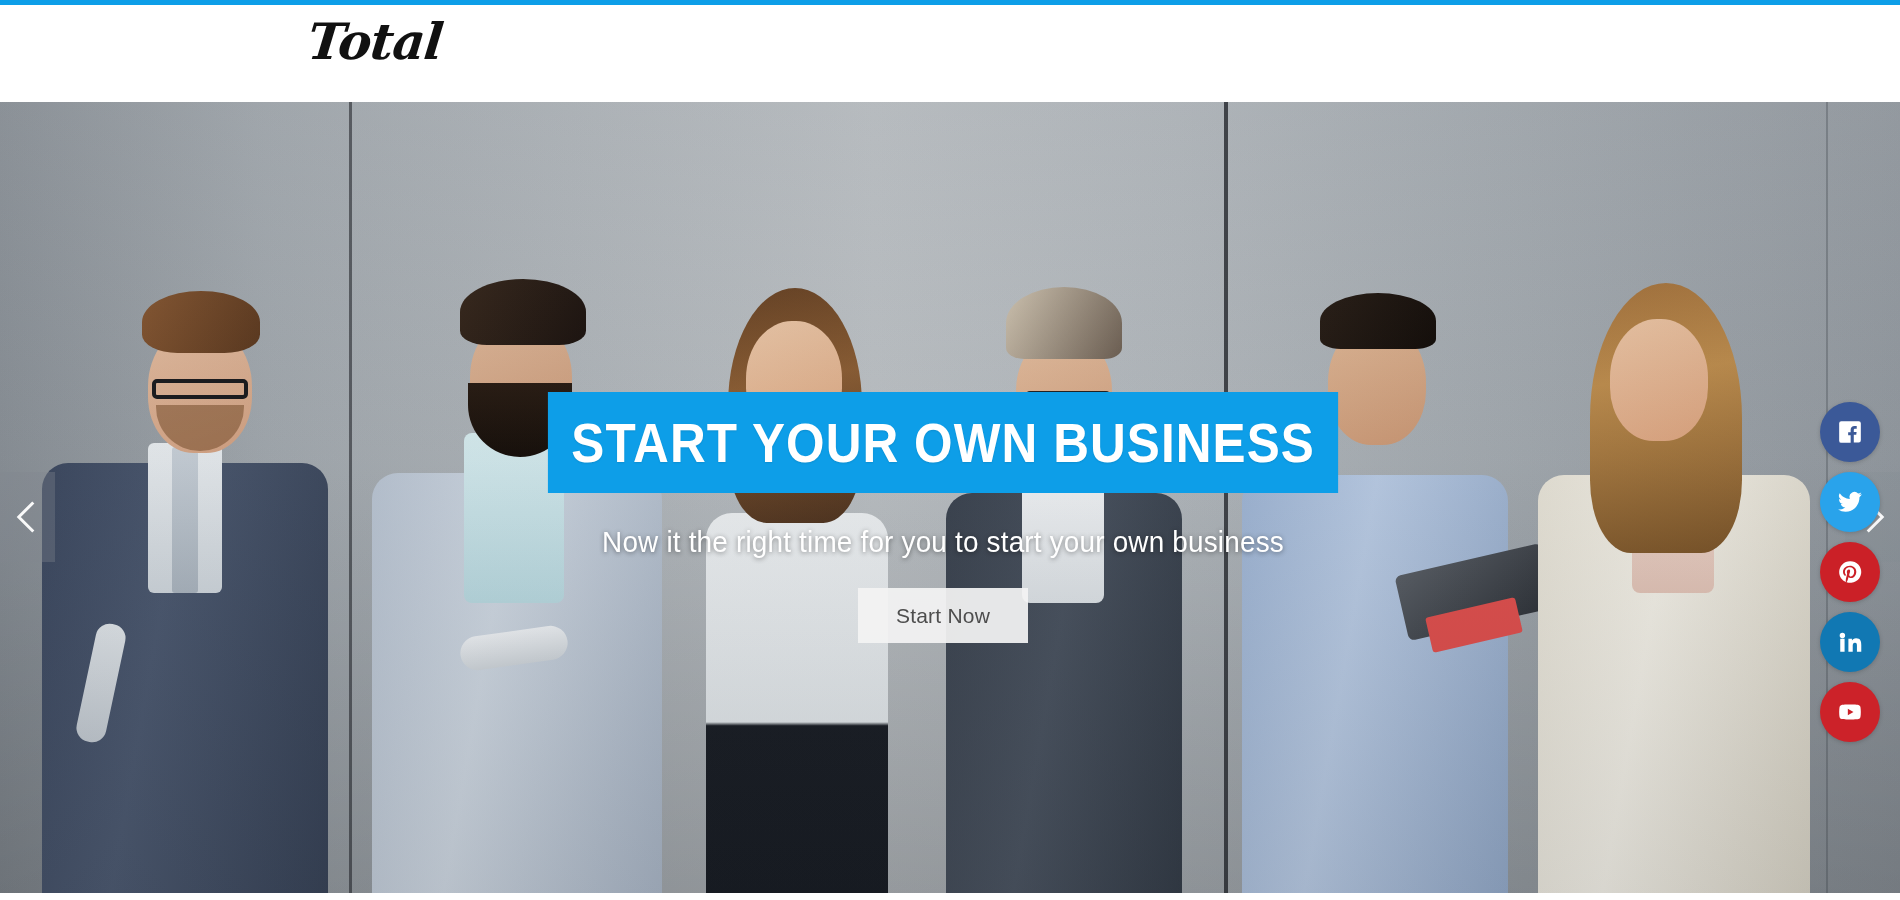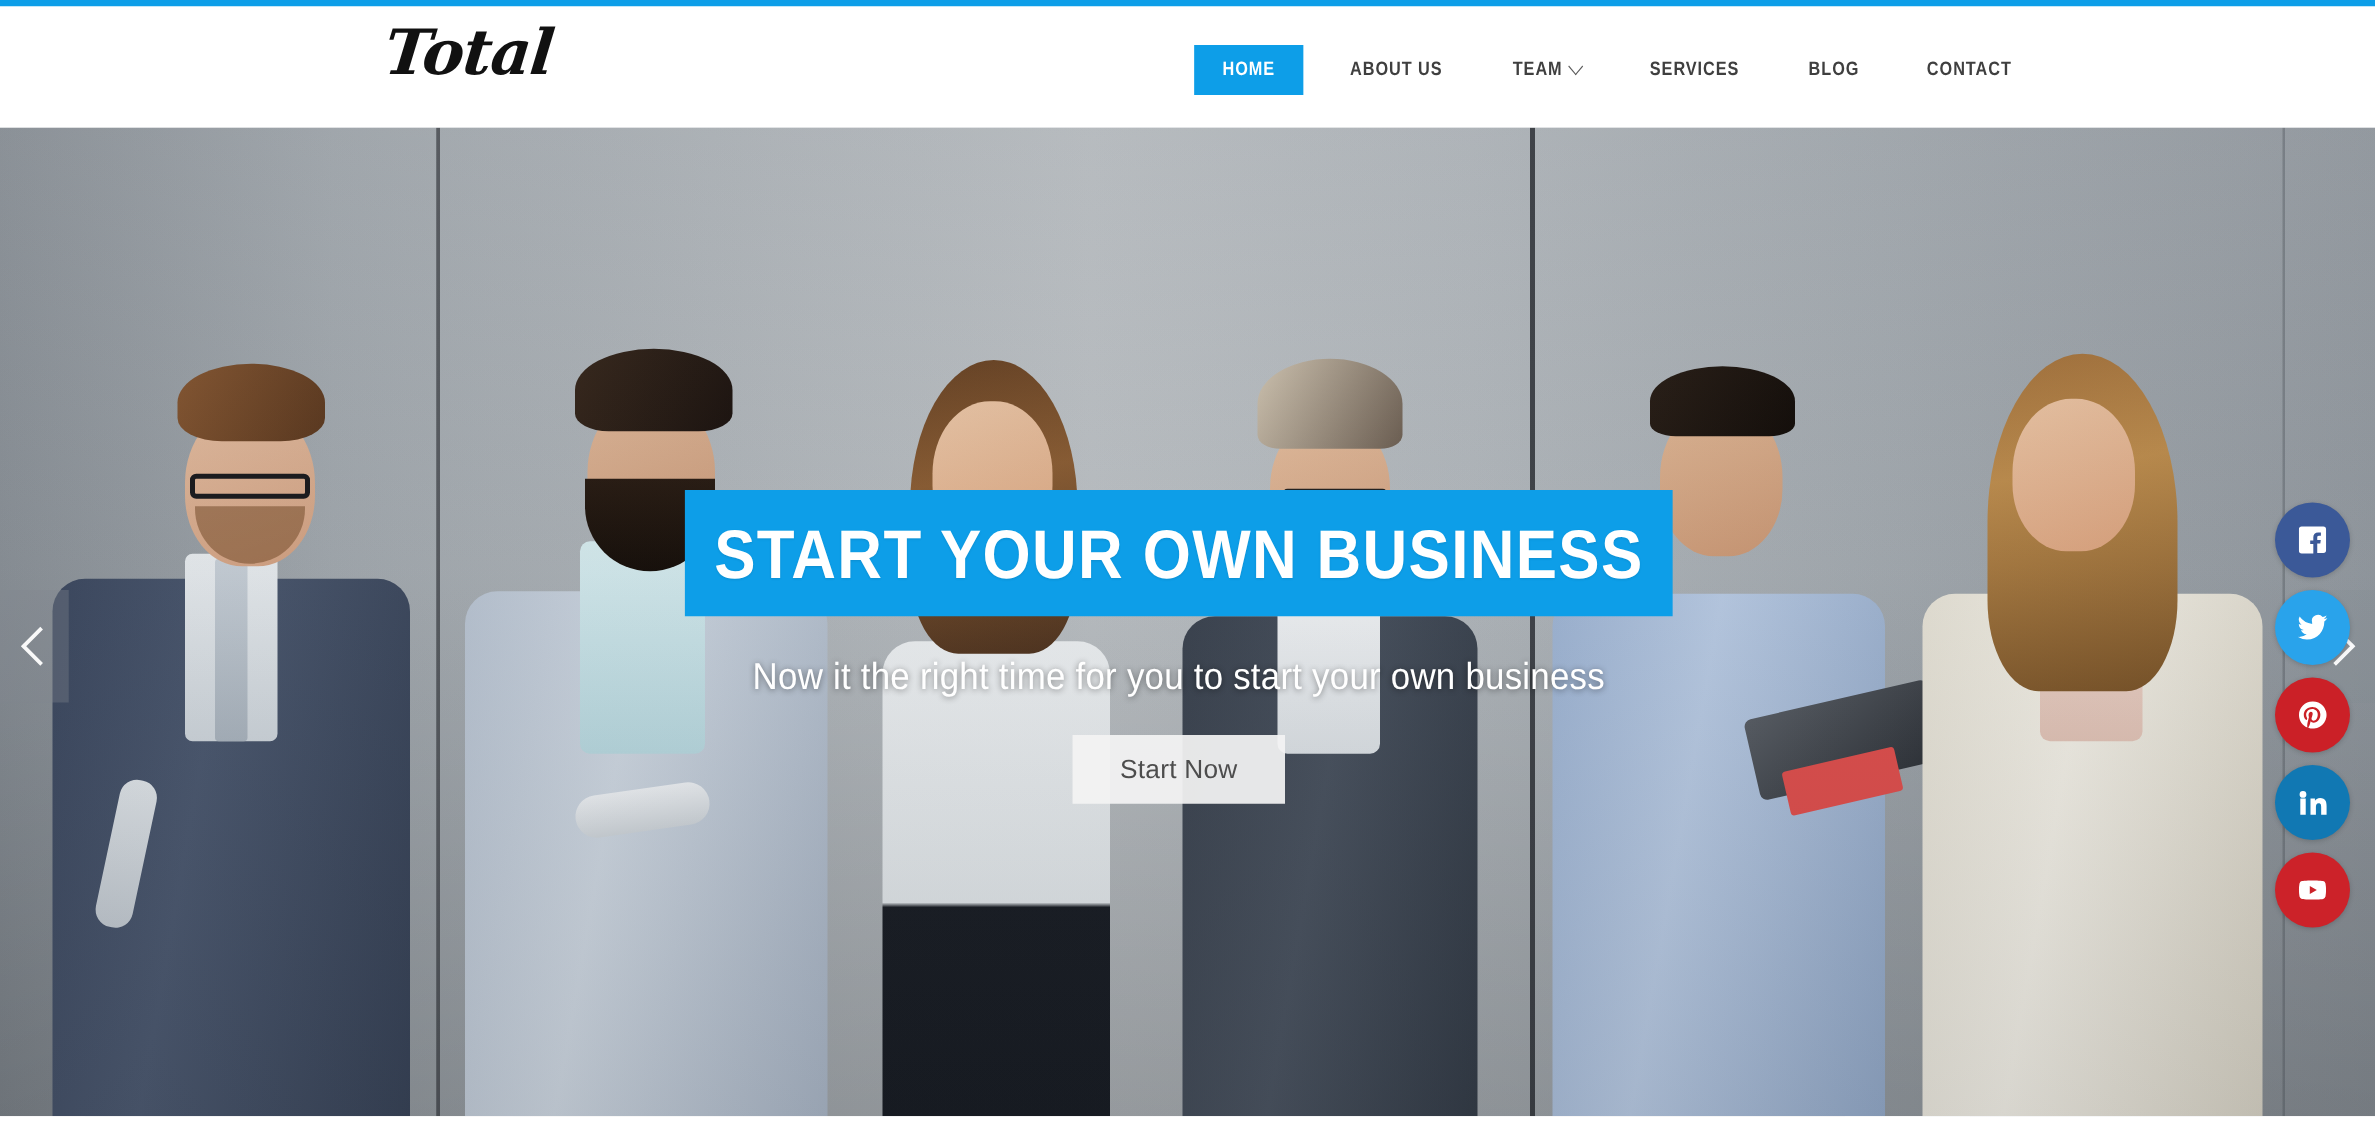--- a/index.html
+++ b/index.html
@@ -309,41 +309,20 @@
 </style>
 </head>
 <body>
 
 <div class="top-accent"></div>
 
 <header class="site-header">
   <div class="header-inner">
     <div class="brand">Total</div>
 
-    <nav class="main-nav">
-      <a class="nav-item active">
-        <span>HOME</span>
-      </a>
-      <a class="nav-item">
-        <span>ABOUT US</span>
-      </a>
-      <a class="nav-item">
-        <span>TEAM</span>
-        <span class="chev"></span>
-      </a>
-      <a class="nav-item">
-        <span>SERVICES</span>
-      </a>
-      <a class="nav-item">
-        <span>BLOG</span>
-      </a>
-      <a class="nav-item">
-        <span>CONTACT</span>
-      </a>
-    </nav>
   </div>
 </header>
 
 <section class="hero">
 
   <div class="hero-photo">
     <div class="seam s1"></div>
     <div class="seam s2"></div>
     <div class="seam s3"></div>
 

